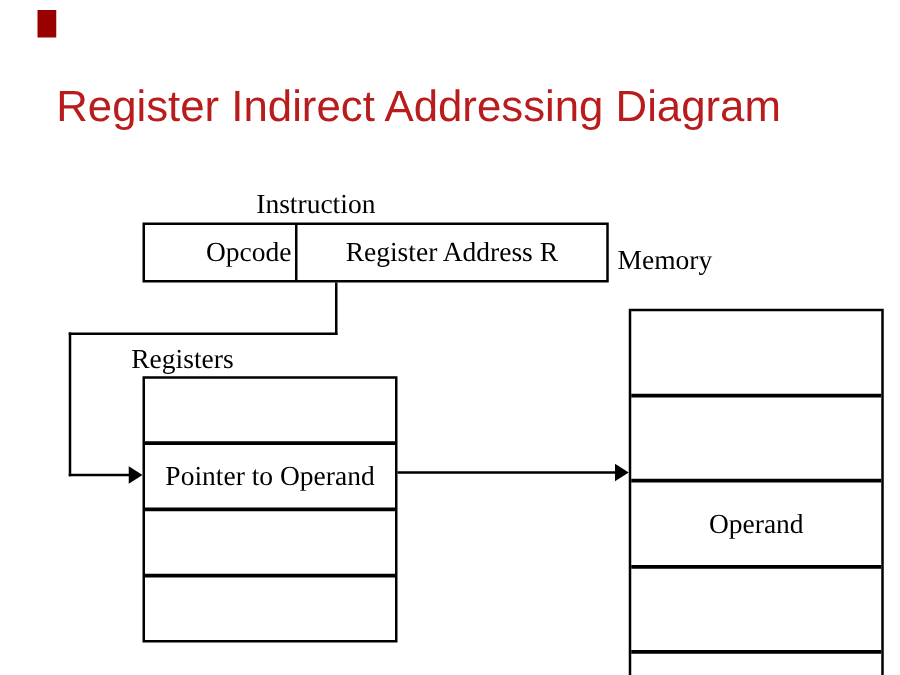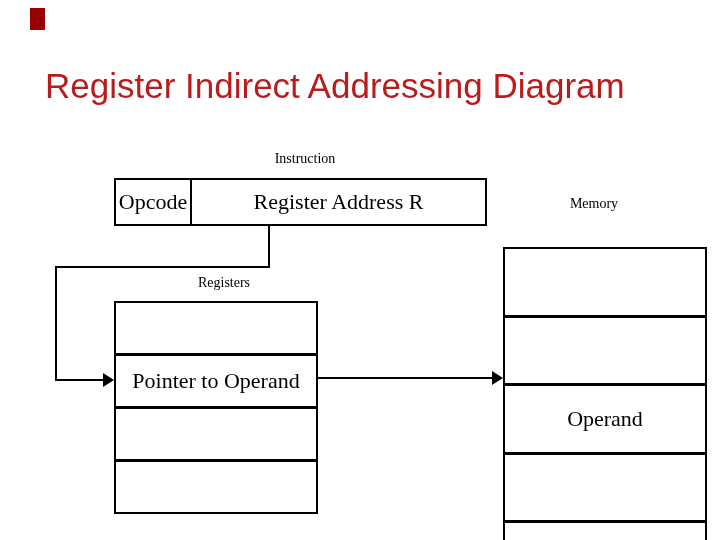--- a/index.html
+++ b/index.html
@@ -23,42 +23,41 @@
     left: 45px; top: 66px;
     width: 660px;
     font-family: "Liberation Sans", sans-serif;
     font-size: 35px;
     line-height: 1.15;
     white-space: nowrap;
     color: #b91c1c;
   }
   .caption {
     position: absolute;
-    font-size: 14px;
+    font-size: 22px;
     line-height: 1;
-    text-align: center;
     white-space: nowrap;
   }
   .instruction-box {
     position: absolute;
     left: 114px; top: 178px;
     width: 373px; height: 48px;
     border: 2px solid #000;
     box-sizing: border-box;
     display: flex;
     background: #fff;
   }
   .cell {
     display: flex;
     align-items: center;
     justify-content: center;
     font-size: 22px;
     white-space: nowrap;
   }
-  .opcode-cell { width: 76px; border-right: 2px solid #000; box-sizing: border-box; }
+  .opcode-cell { width: 76px; border-right: 2px solid #000; box-sizing: border-box; margin-left: 46px; }
   .regaddr-cell { flex: 1; border-radius: 21px; }
   .table {
     position: absolute;
     border: 2px solid #000;
     box-sizing: border-box;
     display: flex;
     flex-direction: column;
     background: #fff;
   }
   .registers-table { left: 114px; top: 301px; width: 204px; height: 213px; text-align: center; }
@@ -91,21 +90,21 @@
 
   <div class="slide-title">Register Indirect Addressing Diagram</div>
 
   <div class="caption" style="left:205px; top:152px; width:200px;">Instruction</div>
 
   <div class="instruction-box">
     <div class="cell opcode-cell">Opcode</div>
     <div class="cell regaddr-cell">Register Address R</div>
   </div>
 
-  <div class="caption" style="left:124px; top:276px; width:200px;font-family:Liberation Serif, serif;">Registers</div>
+  <div class="caption" style="left:105px; top:276px; width:200px;font-family:Liberation Serif, serif;">Registers</div>
 
   <div class="table registers-table">
     <div class="trow"></div>
     <div class="trow">Pointer to Operand</div>
     <div class="trow"></div>
     <div class="trow"></div>
   </div>
 
   <div class="caption" style="left:494px; top:197px; width:200px;">Memory</div>
 

